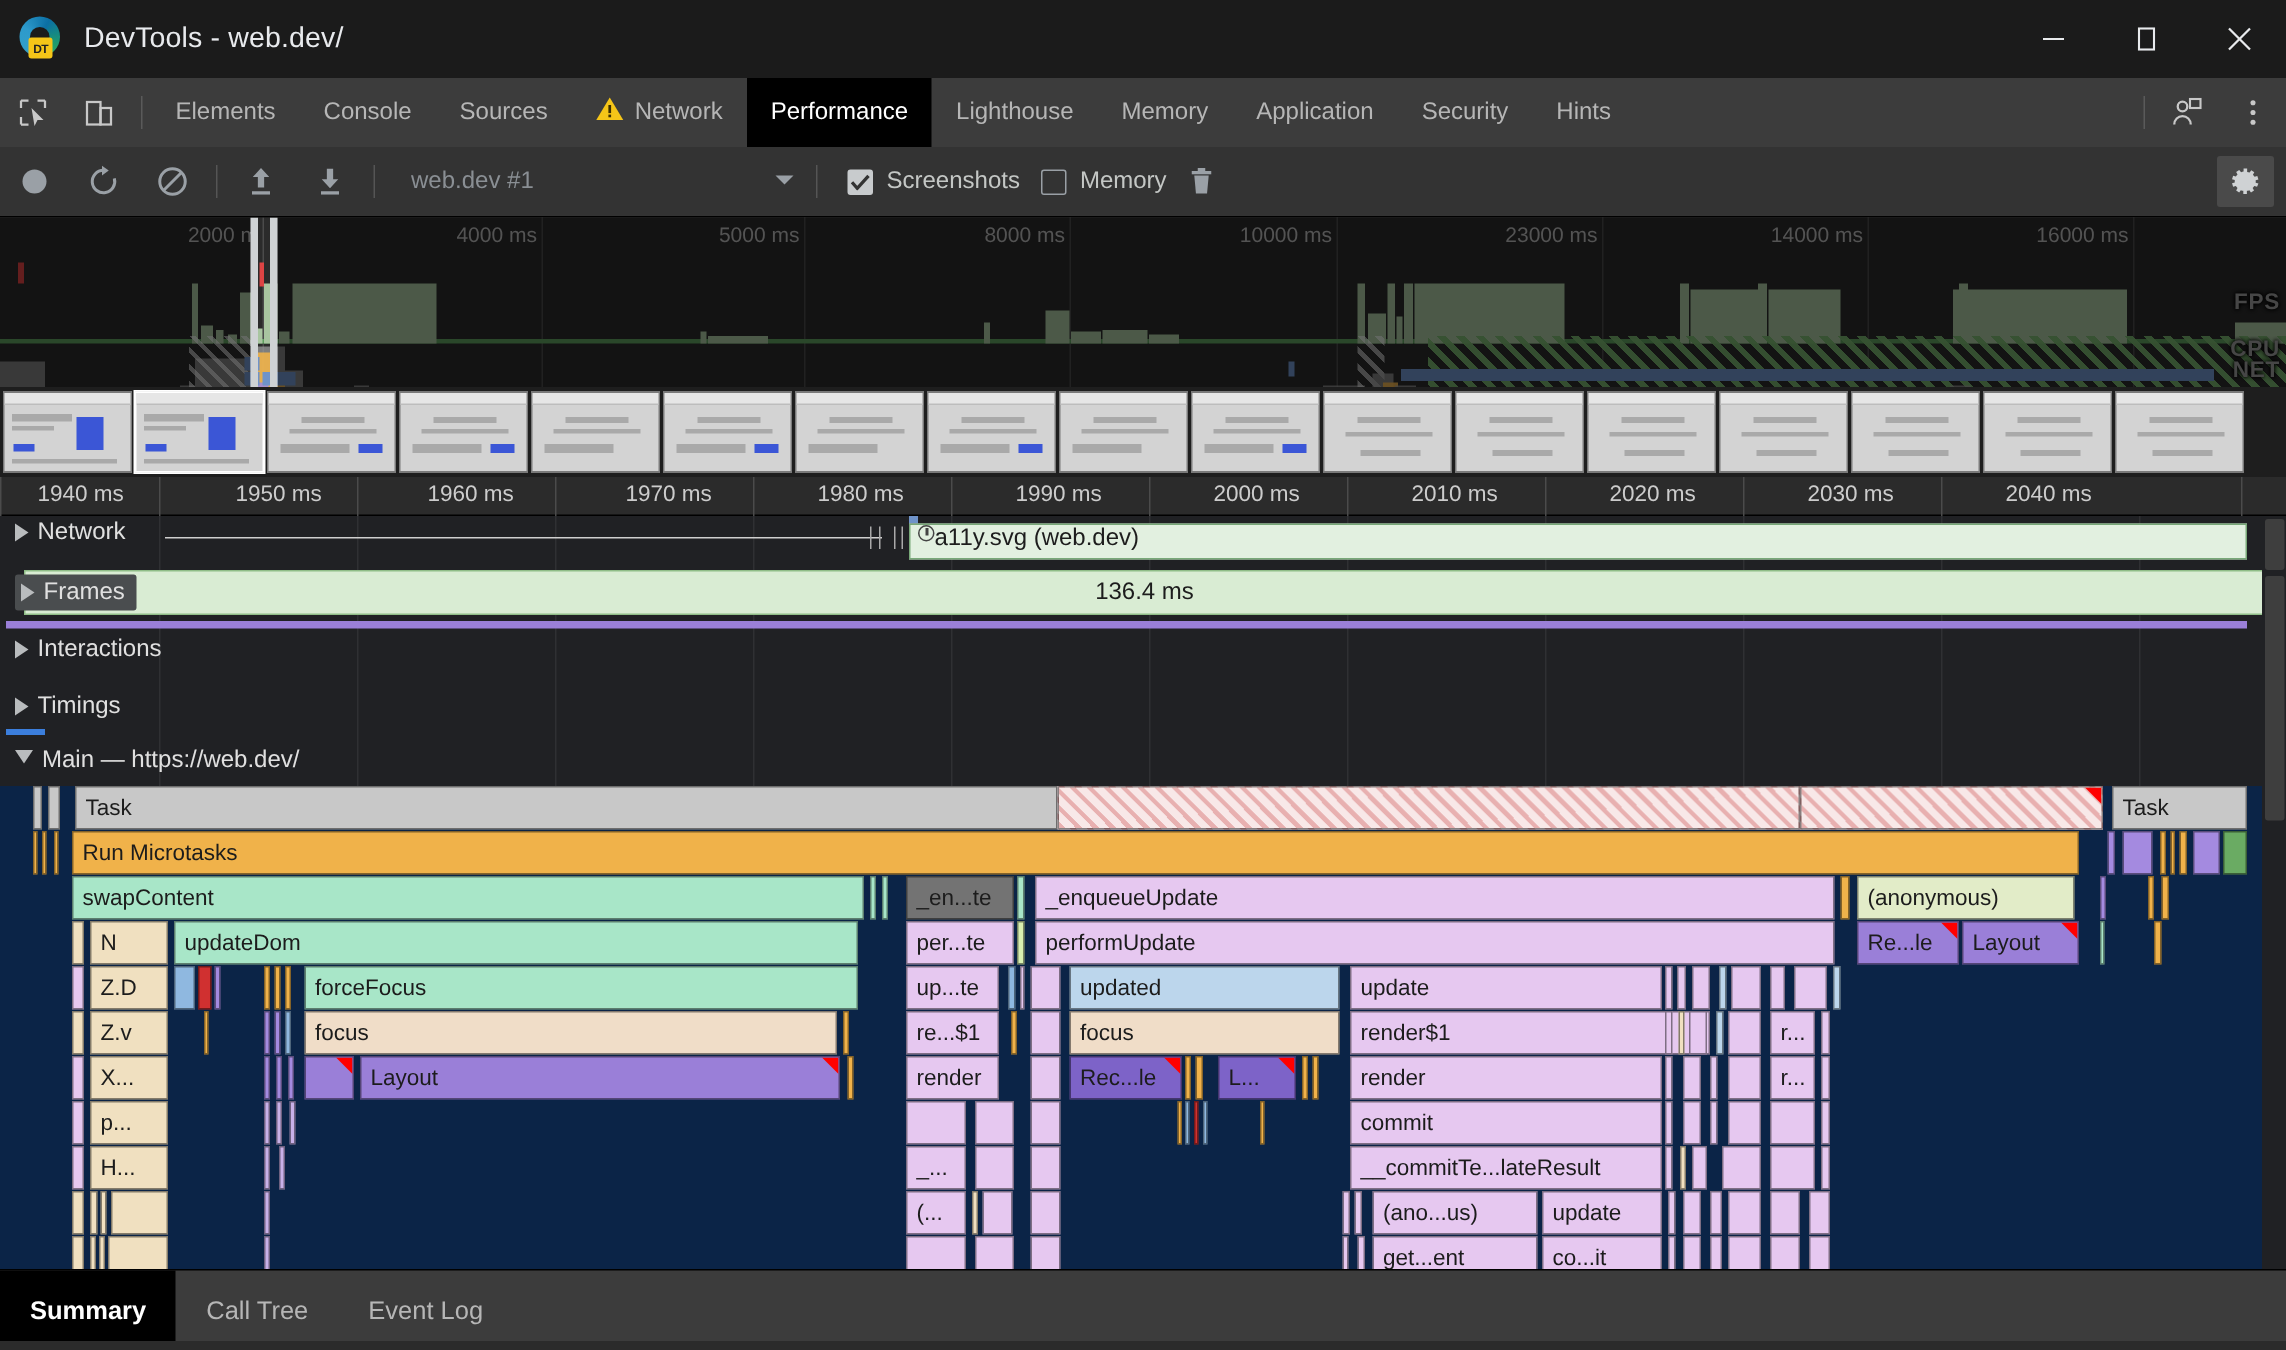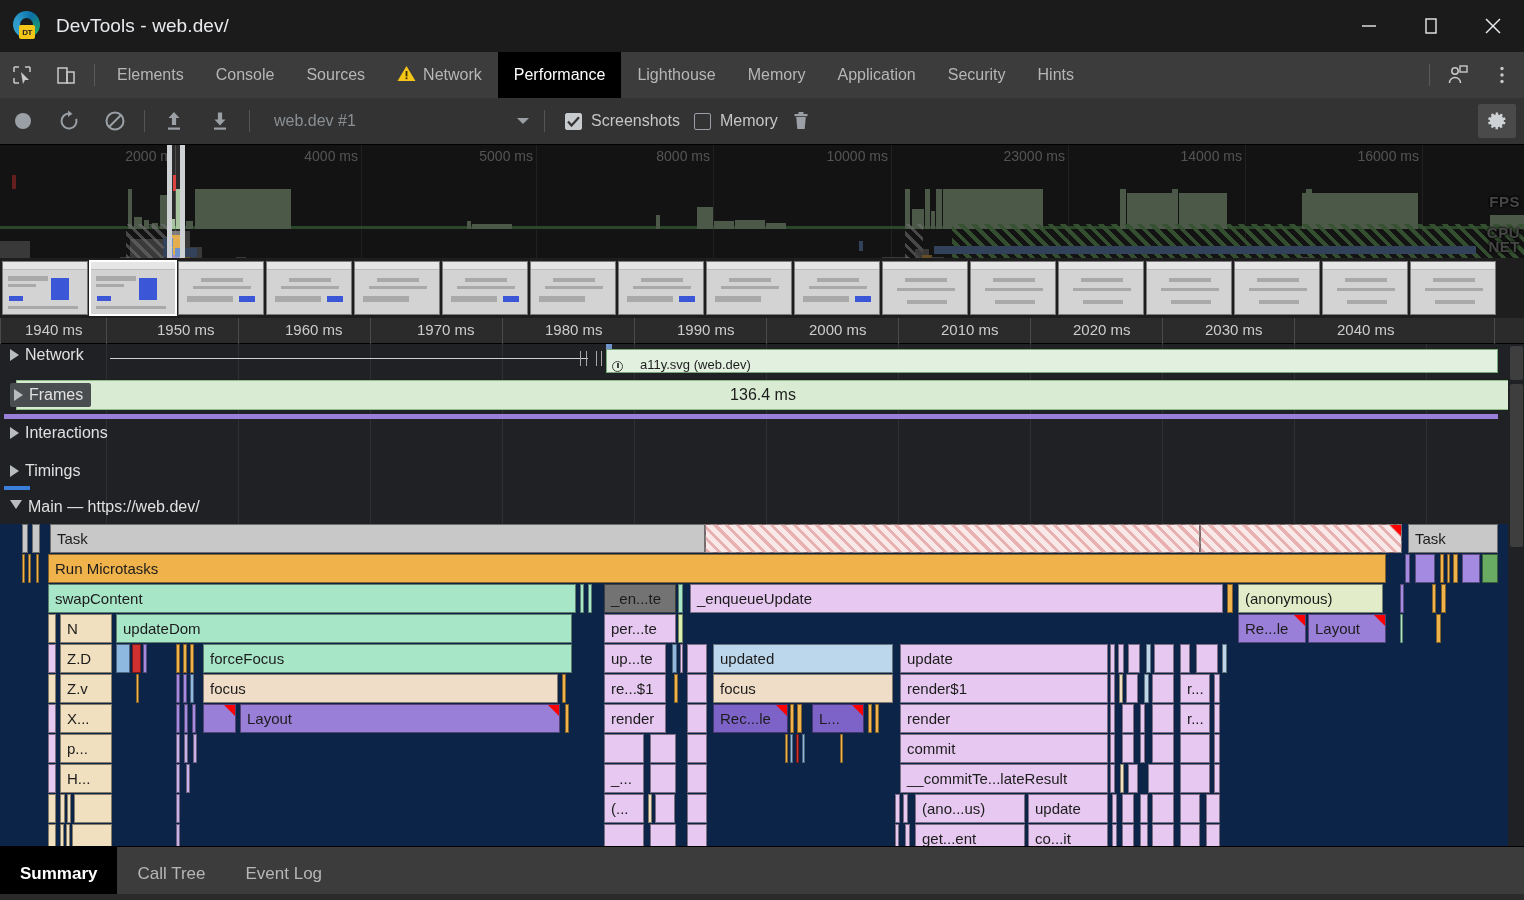--- a/index.html
+++ b/index.html
@@ -153,21 +153,21 @@
     color: #e0e0e0; font-size: 16px; z-index: 6; padding-left: 10px; white-space: nowrap;
   }
   .tri { width: 0; height: 0; border-left: 9px solid #b9bcbe; border-top: 6px solid transparent; border-bottom: 6px solid transparent; }
   .tri.down { border-left: 6px solid transparent; border-right: 6px solid transparent; border-top: 9px solid #b9bcbe; }
   .head-chip { background: #4a4d4f; padding: 3px 8px 3px 4px; border-radius: 2px; display: flex; align-items: center; gap: 6px; }
 
   .net-line { position: absolute; height: 1px; background: #cfcfcf; }
   .net-tickmark { position: absolute; width: 1px; background: #a9a9a9; }
   .net-req {
     position: absolute; background: #e2f0e0; border: 1px solid #78a878;
-    display: flex; align-items: flex-end; gap: 17px; color: #1d1d1d; font-size: 13px; padding-left: 5px;
+    display: flex; align-items: flex-start; gap: 0; color: #1d1d1d; font-size: 16px; padding-left: 5px;
   }
   .net-req .dot { width: 11px; height: 11px; border-radius: 50%; border: 1.5px solid #444; position: relative; flex: none; }
   .net-req .dot::after { content: ""; position: absolute; left: 4px; top: 1px; width: 1.5px; height: 5px; background: #444; }
   .net-prio { position: absolute; width: 6px; height: 5px; background: #6f93c9; }
 
   .frames-bar {
     position: absolute; background: #d9ecd3; border: 1px solid #8fbd87;
     display: flex; align-items: center; justify-content: center; color: #1d1d1d; font-size: 16px;
   }
   .interactions-bar { position: absolute; background: #9a7fd8; }
@@ -751,20 +751,23 @@
         <div class="fbar" style="left: 60px; width: 52px; top: 90px; height: 29px; background: rgb(240, 224, 192);">
           <span>N</span>
         </div>
         <div class="fbar" style="left: 116px; width: 456px; top: 90px; height: 29px; background: rgb(168, 230, 200);">
           <span>updateDom</span>
         </div>
         <div class="fbar" style="left: 604px; width: 72px; top: 90px; height: 29px; background: rgb(230, 200, 240);">
           <span>per...te</span>
         </div>
         <div class="fbar nolabel" style="left: 678px; width: 5px; top: 90px; height: 29px; background: rgb(216, 240, 176);"></div>
+        <div class="fbar" style="left: 690px; width: 533px; top: 90px; height: 29px; background: rgb(230, 200, 240);">
+          <span>performUpdate</span>
+        </div>
         <div class="fbar" style="left: 1238px; width: 68px; top: 90px; height: 29px; background: rgb(154, 127, 216);">
           <span>Re...le</span>
           <span class="warn-corner"></span>
         </div>
         <div class="fbar" style="left: 1308px; width: 78px; top: 90px; height: 29px; background: rgb(154, 127, 216);">
           <span>Layout</span>
           <span class="warn-corner"></span>
         </div>
         <div class="fbar nolabel" style="left: 1400px; width: 3px; top: 90px; height: 29px; background: rgb(168, 230, 200);"></div>
         <div class="fbar nolabel" style="left: 1436px; width: 5px; top: 90px; height: 29px; background: rgb(240, 178, 74);"></div>
@@ -814,21 +817,21 @@
         </div>
         <div class="fbar nolabel" style="left: 562px; width: 4px; top: 150px; height: 29px; background: rgb(240, 178, 74);"></div>
         <div class="fbar" style="left: 604px; width: 62px; top: 150px; height: 29px; background: rgb(230, 200, 240);">
           <span>re...$1</span>
         </div>
         <div class="fbar nolabel" style="left: 674px; width: 4px; top: 150px; height: 29px; background: rgb(240, 178, 74);"></div>
         <div class="fbar nolabel" style="left: 687px; width: 20px; top: 150px; height: 29px; background: rgb(230, 200, 240);"></div>
         <div class="fbar" style="left: 713px; width: 180px; top: 150px; height: 29px; background: rgb(240, 221, 200);">
           <span>focus</span>
         </div>
-        <div class="fbar" style="left: 900px; width: 208px; top: 150px; height: 29px; background: rgb(230, 200, 240);">
+        <div class="fbar" style="left: 900px; width: 240px; top: 150px; height: 29px; background: rgb(230, 200, 240);">
           <span>render$1</span>
         </div>
         <div class="fbar nolabel" style="left: 1110px; width: 5px; top: 150px; height: 29px; background: rgb(230, 200, 240);"></div>
         <div class="fbar nolabel" style="left: 1119px; width: 4px; top: 150px; height: 29px; background: rgb(240, 224, 192);"></div>
         <div class="fbar nolabel" style="left: 1126px; width: 12px; top: 150px; height: 29px; background: rgb(230, 200, 240);"></div>
         <div class="fbar nolabel" style="left: 1144px; width: 5px; top: 150px; height: 29px; background: rgb(188, 214, 236);"></div>
         <div class="fbar nolabel" style="left: 1152px; width: 22px; top: 150px; height: 29px; background: rgb(230, 200, 240);"></div>
         <div class="fbar" style="left: 1180px; width: 30px; top: 150px; height: 29px; background: rgb(230, 200, 240);">
           <span>r...</span>
         </div>

